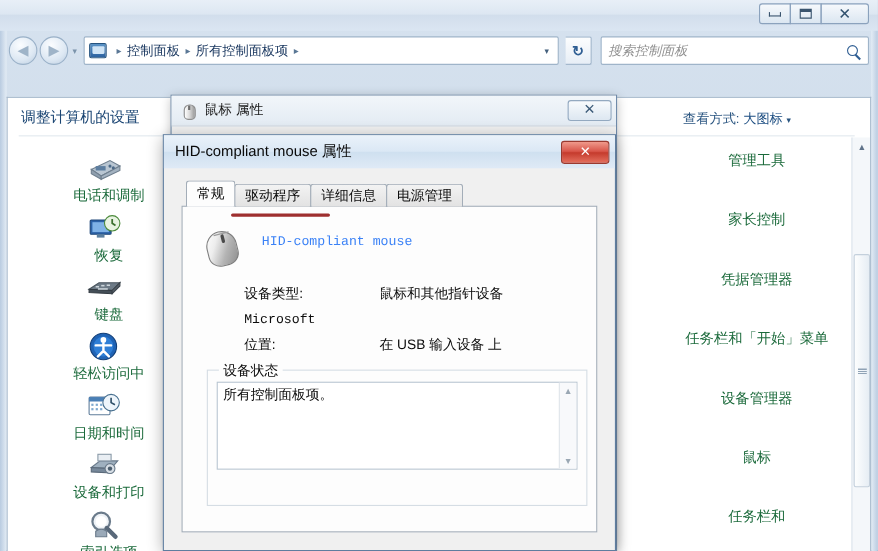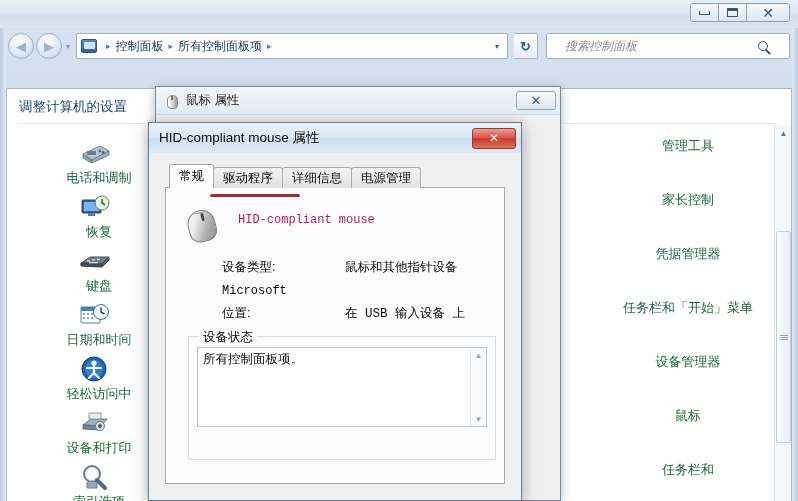--- a/index.html
+++ b/index.html
@@ -59,21 +59,21 @@
   .bc-caret { margin-left:auto; font-size:8px; color:#44607d; padding-right:4px;}
 
   #refresh { position:absolute; left:514px; top:5px; width:24px; height:26px;
      border:1px solid #9fb4c9; border-left:none; border-radius:0 2px 2px 0;
      background: linear-gradient(to bottom,#fcfdfe,#e7eef6);
      display:flex; align-items:center; justify-content:center;
      color:#2f5e93; font-size:13px; font-weight:bold; }
 
   #searchbox { position:absolute; left:546px; top:5px; width:244px; height:26px;
      background:#ffffff; border:1px solid #9fb4c9; border-radius:2px;
-     display:flex; align-items:center; padding:0 18px; }
+     display:flex; align-items:center; padding:0 6px; }
   #searchbox .ph { font-size:12px; color:#8f8f8f; font-style:italic; flex:1; }
   .mag { width:10px; height:10px; border:1.6px solid #2f5e93; border-radius:50%;
      position:relative; margin-right:3px; }
   .mag:after { content:""; position:absolute; right:-4px; bottom:-3px; width:6px; height:1.6px;
      background:#2f5e93; transform:rotate(45deg); }
 
   
   #menubar { position:absolute; left:0; top:64px; width:798px; height:22px;
      display:flex; align-items:center; padding-left:12px; gap:18px; }
   .menuitem { font-size:12.5px; color:#101010; white-space:nowrap; }
@@ -126,21 +126,21 @@
 
   .mouse-glyph { width:16px; height:14px; position:relative; flex:0 0 auto; }
   .mouse-glyph:before { content:""; position:absolute; left:3px; top:1px; width:9px; height:12px;
      border-radius:5px 5px 4px 4px;
      background: linear-gradient(to right,#ffffff 0%,#dcdcdc 45%,#9a9a9a 100%);
      border:1px solid #8d8d8d; }
   .mouse-glyph:after { content:""; position:absolute; left:7px; top:2px; width:2px; height:4px;
      background:#6d6d6d; }
 
   
-  #dlg-hid { position:absolute; left:148px; top:122px; width:374px; height:379px;
+  #dlg-hid { position:absolute; left:148px; top:122px; width:412px; height:379px;
      background:#f0f0f0; border:1px solid #5e7d9f;
      box-shadow:0 3px 14px rgba(0,0,0,.33); }
   #dlg-hid .tb { height:30px; width:100%;
      background: linear-gradient(to bottom,#eaf2fa 0%,#dbe8f5 48%,#cfe0f0 52%,#dfeaf6 100%);
      display:flex; align-items:center; padding:0 5px 0 10px; }
   #dlg-hid .tb .t { font-size:13.5px; color:#0a0a0a; }
   #dlg-hid .cbtn { margin-left:auto; width:44px; height:21px; border-radius:3px;
      border:1px solid #9a3a30;
      background: linear-gradient(to bottom,#f09a8c 0%,#d9564a 45%,#c53b2d 52%,#e4705f 100%);
      display:flex; align-items:center; justify-content:center;
@@ -166,30 +166,30 @@
   #dev-mouse-img { width:42px; height:40px; position:relative; flex:0 0 auto; }
   #dev-mouse-img .shell { position:absolute; left:6px; top:6px; width:28px; height:32px;
      border-radius:14px 14px 11px 11px;
      background: linear-gradient(120deg,#ffffff 0%,#ededed 30%,#b4b4b4 62%,#8c8c8c 100%);
      border:1px solid #7e7e7e;
      transform: rotate(-14deg); }
   #dev-mouse-img .wheel { position:absolute; left:19px; top:9px; width:3px; height:8px;
      background:#4a4a4a; border-radius:2px; transform:rotate(-14deg); }
   #dev-mouse-img .split { position:absolute; left:12px; top:8px; width:14px; height:1px;
      background:#9b9b9b; transform:rotate(-14deg); }
-  #dev-name { margin-left:14px; margin-top:9px; font-size:12px; color:#be185d;
+  #dev-name { margin-left:14px; margin-top:9px; font-size:12px; color:#3b82f6;
      font-family:"Liberation Mono","DejaVu Sans Mono",monospace; white-space:nowrap; }
   #redline { position:absolute; left:44px; top:6px; width:90px; height:3px;
      background:#9e2f2f; border-radius:2px; }
 
   #dev-props { position:absolute; left:56px; top:68px; }
   .prow { display:flex; height:23px; align-items:center;gap:23px; }
   .pk { width:100px; font-size:12.5px; color:#0a0a0a; }
   .pv { font-size:12px; color:#0a0a0a; font-family:"Liberation Mono","DejaVu Sans Mono",monospace; }
-  .pv.cn { font-family:Liberation Mono, monospace; font-size:12.5px; }
+  .pv.cn { font-family:Liberation Sans, sans-serif; font-size:12.5px; }
 
   
   #grp-status { position:absolute; left:22px; top:148px; right:8px; height:124px;
      border:1px solid #d5dde4; }
   #grp-legend { position:absolute; left:10px; top:-8px; background:#fdfdfd;
      padding:0 4px; font-size:12.5px; color:#0a0a0a; }
   #status-box { position:absolute; left:8px; top:10px; right:8px; height:80px;
      background:#ffffff; border:1px solid #b9c6d2; display:flex; }
   #status-text { flex:1; padding:3px 5px; font-size:12.5px; color:#0a0a0a; }
   #status-scroll { width:16px; background:#f8f9fb; border-left:1px solid #dfe5ea;
@@ -244,20 +244,25 @@
 
     <div id="searchbox">
       <span class="ph">搜索控制面板</span>
       <span class="mag"></span>
     </div>
   </div>
 
 
   <div id="content">
     <div id="heading">调整计算机的设置</div>
+    <div id="viewby">
+      <span>查看方式:</span>
+      <b>大图标</b>
+      <span class="vcaret">▾</span>
+    </div>
     <div id="hairline"></div>
 
     <div class="item-col" id="leftcol">
       <div class="cpitem">
         <span class="ico">
           <svg width="34" height="32" viewBox="0 0 34 32">
             <path d="M5 17 L22 9 L31 14 L14 23 Z" fill="#b9c6d2" stroke="#6f7f8e"></path>
             <path d="M5 17 L5 21 L14 26 L14 23 Z" fill="#8f9fae" stroke="#6f7f8e"></path>
             <path d="M14 23 L31 14 L31 18 L14 26 Z" fill="#a3b2c0" stroke="#6f7f8e"></path>
             <rect x="9" y="14" width="9" height="4" fill="#5d7ea0"></rect>
@@ -287,20 +292,31 @@
             <path d="M24 19 L31 12 L31 15 L24 22 Z" fill="#555f69" stroke="#3d454c"></path>
             <g fill="#cdd5db">
                 <rect x="9" y="15" width="3" height="1.4"></rect>
                 <rect x="14" y="14" width="3" height="1.4"></rect>
             <rect x="19" y="13.6" width="3" height="1.4"></rect>
                 <rect x="11" y="17" width="9" height="1.4"></rect>
               </g>
           </svg>
         </span>
         <span class="lbl">键盘</span>
+      </div>
+      <div class="cpitem">
+        <span class="ico">
+          <svg width="34" height="32" viewBox="0 0 34 32">
+            <circle cx="16" cy="16" r="12" fill="#1f63b5" stroke="#123f79"></circle>
+            <circle cx="16" cy="16" r="9" fill="#2e7ed6"></circle>
+            <circle cx="16" cy="10" r="2.6" fill="#ffffff"></circle>
+            <path d="M16 13 L16 20 M16 20 L11 25 M16 20 L21 25 M9 15 L23 15" stroke="#ffffff" stroke-width="2.2" fill="none" stroke-linecap="round"></path>
+          </svg>
+        </span>
+        <span class="lbl">轻松访问中</span>
       </div>
       <div class="cpitem">
         <span class="ico">
           <svg width="34" height="32" viewBox="0 0 34 32">
             <rect x="3" y="8" width="19" height="16" rx="1" fill="#ffffff" stroke="#5f7d9b"></rect>
             <rect x="3" y="8" width="19" height="4" fill="#4a7fb5"></rect>
             <g fill="#7fa9cf">
                 <rect x="5" y="14" width="2" height="2"></rect>
                 <rect x="9" y="14" width="2" height="2"></rect>
             <rect x="13" y="14" width="2" height="2"></rect>
@@ -311,31 +327,20 @@
               </g>
             <circle cx="23" cy="13" r="7.5" fill="#eef5fb" stroke="#48708f"></circle>
             <path d="M23 8.5 L23 13 L26.5 15" stroke="#2f4f68" stroke-width="1.5" fill="none"></path>
           </svg>
         </span>
         <span class="lbl">日期和时间</span>
       </div>
       <div class="cpitem">
         <span class="ico">
           <svg width="34" height="32" viewBox="0 0 34 32">
-            <circle cx="16" cy="16" r="12" fill="#1f63b5" stroke="#123f79"></circle>
-            <circle cx="16" cy="16" r="9" fill="#2e7ed6"></circle>
-            <circle cx="16" cy="10" r="2.6" fill="#ffffff"></circle>
-            <path d="M16 13 L16 20 M16 20 L11 25 M16 20 L21 25 M9 15 L23 15" stroke="#ffffff" stroke-width="2.2" fill="none" stroke-linecap="round"></path>
-          </svg>
-        </span>
-        <span class="lbl">轻松访问中</span>
-      </div>
-      <div class="cpitem">
-        <span class="ico">
-          <svg width="34" height="32" viewBox="0 0 34 32">
             <path d="M5 18 L13 12 L29 12 L23 19 Z" fill="#9fb0bf" stroke="#69798a"></path>
             <path d="M5 18 L5 22 L23 23 L23 19 Z" fill="#77889a" stroke="#5b6a7a"></path>
             <rect x="11" y="6" width="12" height="6" fill="#e9eef3" stroke="#8b9aa8"></rect>
             <circle cx="22" cy="19" r="4.5" fill="#d7dee5" stroke="#6a7a8a"></circle>
             <circle cx="22" cy="19" r="2" fill="#4c5e6e"></circle>
           </svg>
         </span>
         <span class="lbl">设备和打印</span>
       </div>
       <div class="cpitem">

